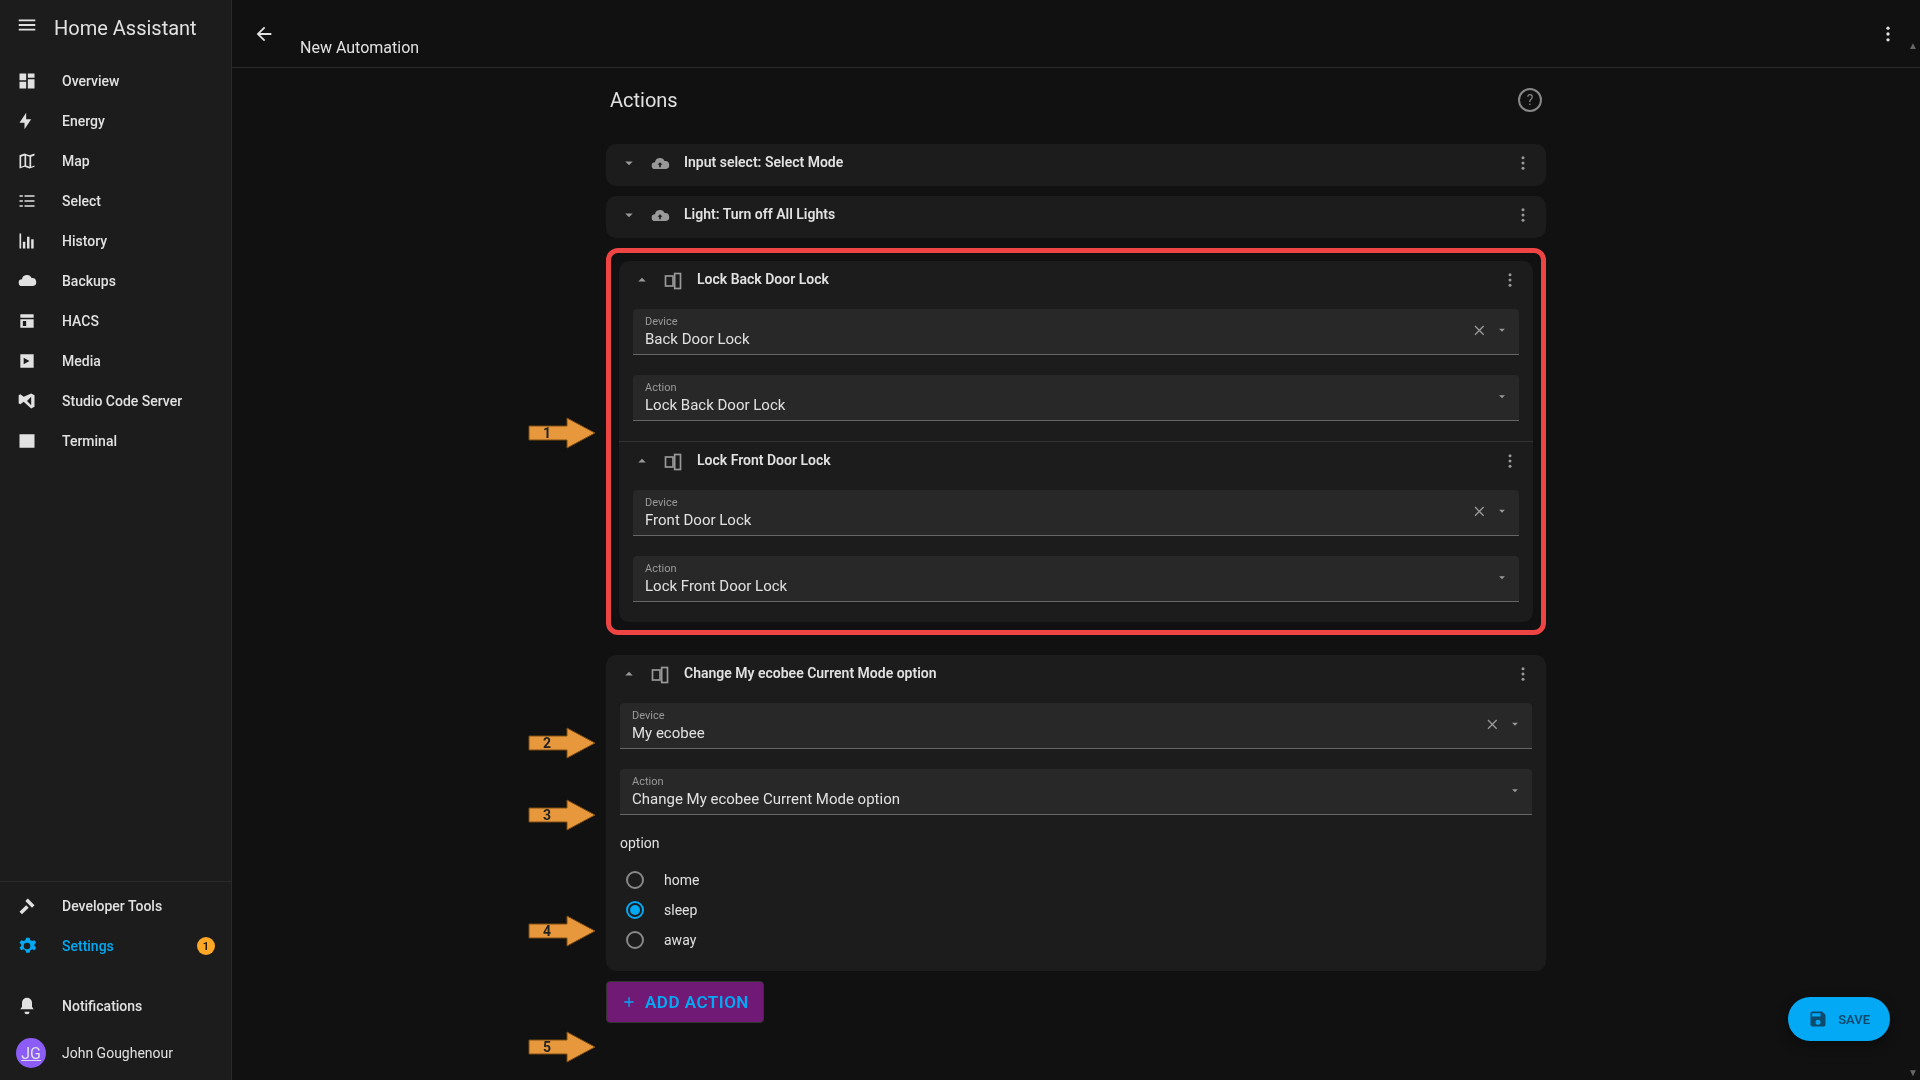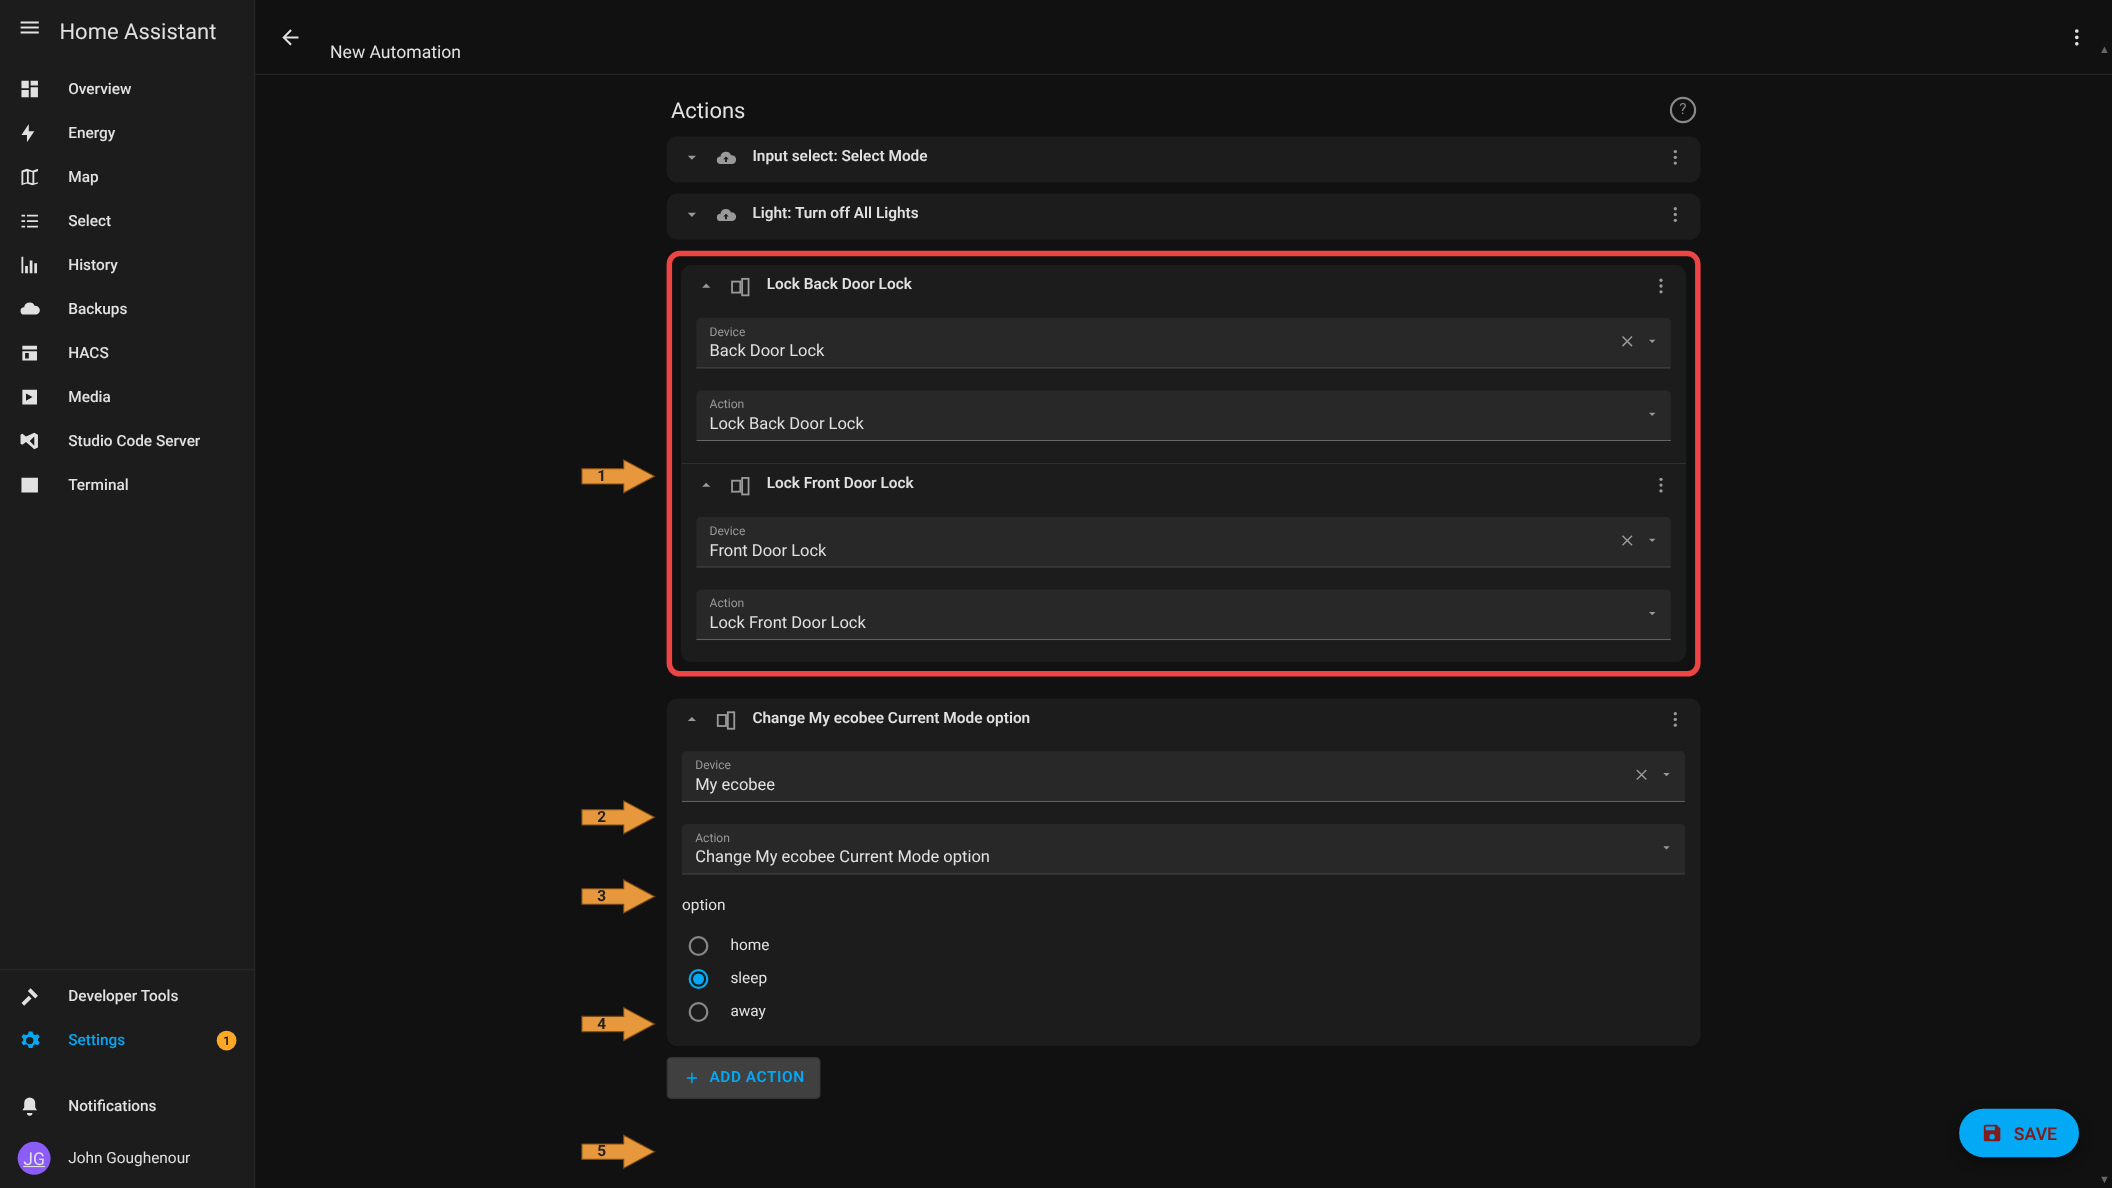--- a/index.html
+++ b/index.html
@@ -100,21 +100,21 @@
 }
 .content-inner {
   width: 940px;
   margin: 0 auto;
   padding-top: 20px;
 }
 .section-header {
   display: flex;
   align-items: center;
   font-size: 20px;
-  margin-bottom: 12px;
+  margin-bottom: 32px;
   padding: 0 4px;
 }
 .help-icon {
   margin-left: auto;
   width: 24px;
   height: 24px;
   border: 2px solid #888;
   border-radius: 50%;
   display: flex;
   align-items: center;
@@ -199,43 +199,43 @@
   height: 10px;
   background: #03a9f4;
   border-radius: 50%;
 }
 
 .add-action {
   display: inline-flex;
   align-items: center;
   gap: 8px;
   color: #03a9f4;
-  font-size: 14px;
+  font-size: 17px;
   font-weight: 600;
   letter-spacing: 0.5px;
   padding: 10px 14px;
   cursor: pointer;
   border: 1px solid #333;
   border-radius: 4px;
-  background: #404040;
+  background: #701a75;
 }
 
 
 .fab {
   position: absolute;
   right: 30px;
-  bottom: 28px;
+  bottom: 39px;
   background: #03a9f4;
-  color: #7f1d1d;
+  color: #0c4a6e;
   border-radius: 28px;
   padding: 12px 20px;
   display: flex;
   align-items: center;
   gap: 10px;
-  font-size: 16px;
+  font-size: 13px;
   font-weight: 600;
   cursor: pointer;
   box-shadow: 0 4px 12px rgba(0,0,0,0.4);
 }
 
 
 .arrow {
   position: absolute;
   width: 70px;
   height: 34px;

